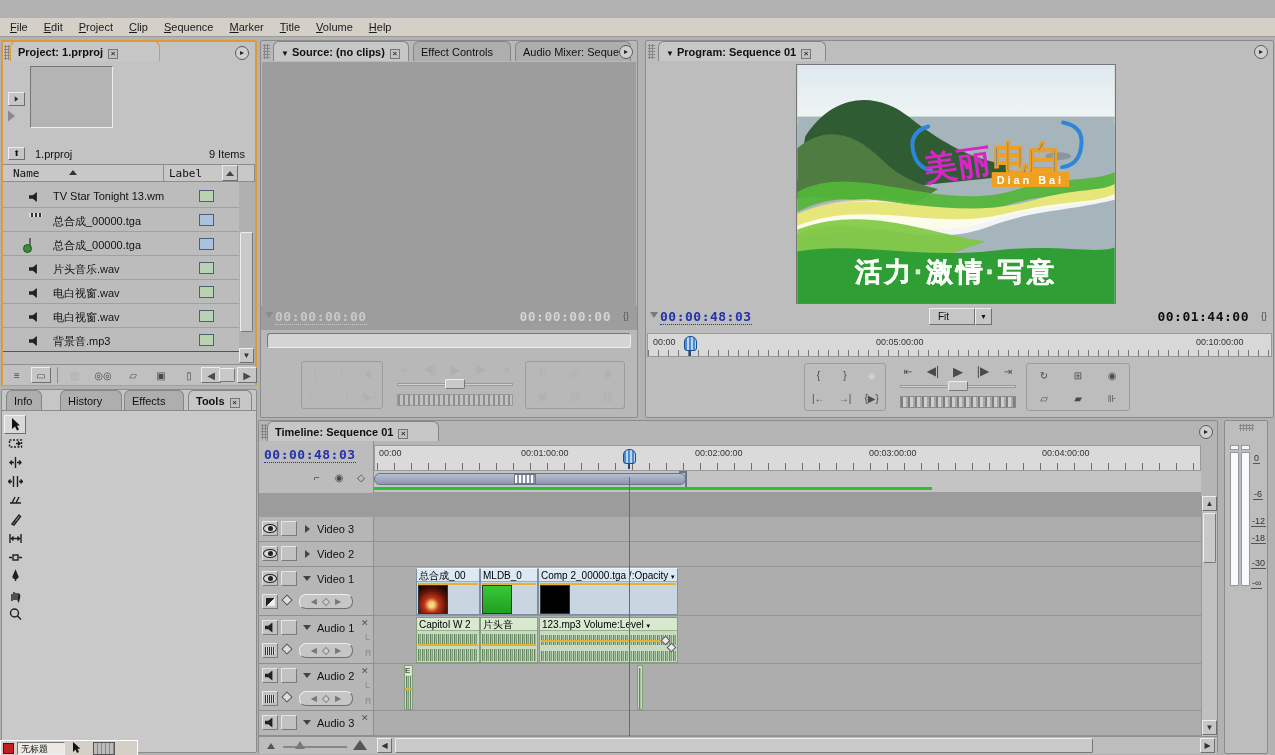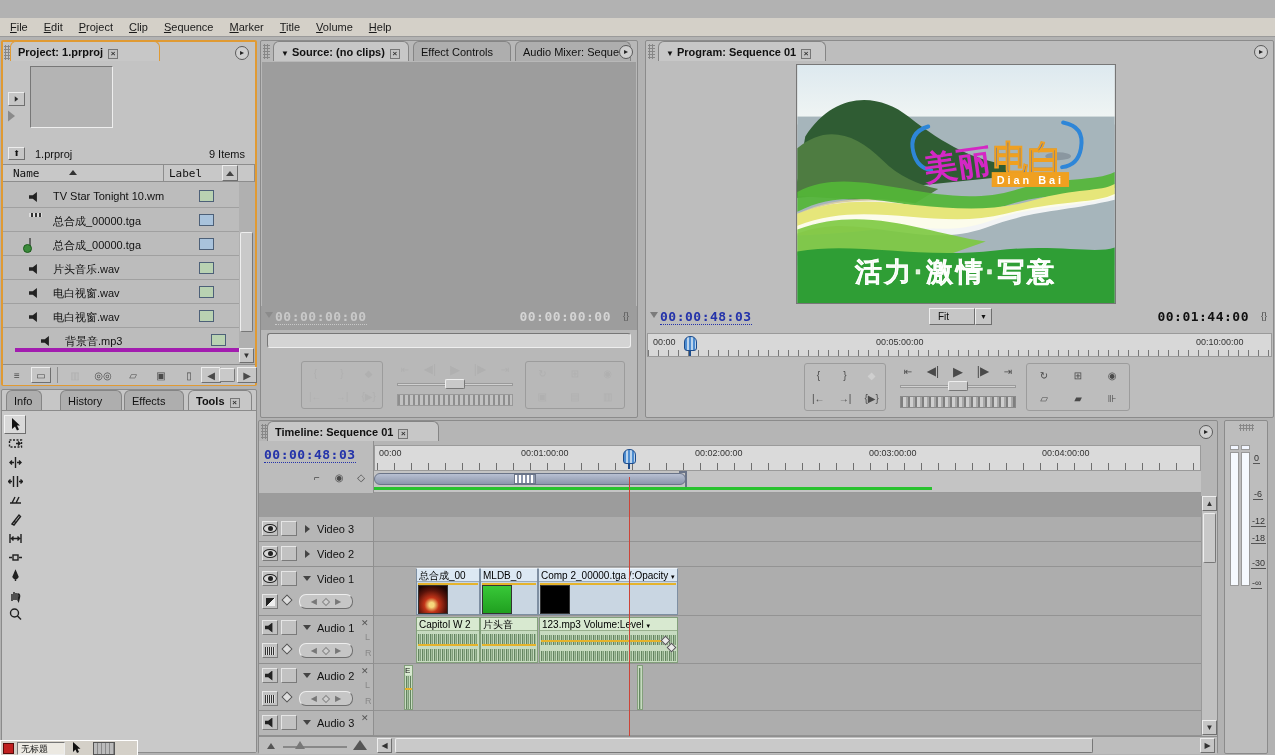--- a/index.html
+++ b/index.html
@@ -109,21 +109,21 @@
       <span class="abs" style="left:160px;top:0;height:16px;border-left:1px solid #8d8d8d"></span>
       <span class="abs" style="left:166px;top:2px;font-family:'DejaVu Sans Mono',monospace;font-size:11px">Label</span>
       <span class="abs btn3d" style="left:219px;top:0;width:16px;height:16px">
           <span style="border-bottom:5px solid #444;border-left:4px solid transparent;border-right:4px solid transparent;width:0;height:0"></span>
         </span>
     </div>
 
     <div class="abs" style="left:0;top:140px;width:236px;height:182px;background:#bcbcbc">
       <div class="abs" style="left:0;top:2px;width:236px;height:24px;border-bottom:1px solid #a0a0a0">
         <span class="spk abs" style="left:26px;top:8px"></span>
-        <span class="abs" style="left:50px;top:6px">TV Star Tonight 10.wm</span>
+        <span class="abs" style="left:50px;top:6px">TV Star Tonight 13.wm</span>
         <span class="swatch abs" style="left: 196px; top: 6px; background: rgb(185, 210, 178);"></span>
       </div>
       <div class="abs" style="left:0;top:26px;width:236px;height:24px;border-bottom:1px solid #a0a0a0">
         <span class="filmicon abs" style="left:26px;top:7px"></span>
         <span class="abs" style="left:50px;top:6px">总合成_00000.tga</span>
         <span class="swatch abs" style="left: 196px; top: 6px; background: rgb(169, 195, 220);"></span>
       </div>
       <div class="abs" style="left:0;top:50px;width:236px;height:24px;border-bottom:1px solid #a0a0a0">
         <span class="stillicon abs" style="left:26px;top:7px"></span>
         <span class="abs" style="left:50px;top:6px">总合成_00000.tga</span>
@@ -137,21 +137,21 @@
       <div class="abs" style="left:0;top:98px;width:236px;height:24px;border-bottom:1px solid #a0a0a0">
         <span class="spk abs" style="left:26px;top:8px"></span>
         <span class="abs" style="left:50px;top:6px">电白视窗.wav</span>
         <span class="swatch abs" style="left: 196px; top: 6px; background: rgb(185, 210, 178);"></span>
       </div>
       <div class="abs" style="left:0;top:122px;width:236px;height:24px;border-bottom:1px solid #a0a0a0">
         <span class="spk abs" style="left:26px;top:8px"></span>
         <span class="abs" style="left:50px;top:6px">电白视窗.wav</span>
         <span class="swatch abs" style="left: 196px; top: 6px; background: rgb(185, 210, 178);"></span>
       </div>
-      <div class="abs" style="left:12px;top:146px;width:236px;height:24px;border-bottom:4px solid #a21caf">
+      <div class="abs" style="left:0;top:146px;width:236px;height:24px;border-bottom:1px solid #a21caf">
         <span class="spk abs" style="left:26px;top:8px"></span>
         <span class="abs" style="left:50px;top:6px">背景音.mp3</span>
         <span class="swatch abs" style="left: 196px; top: 6px; background: rgb(185, 210, 178);"></span>
       </div>
     </div>
 
     <div class="abs" style="left:236px;top:140px;width:16px;height:182px;background:#b0b0b0">
       <div class="thumbbar" style="left:1px;top:50px;width:13px;height:100px"></div>
       <div class="scrollbtn" style="left:0;top:166px;width:15px;height:15px">▼</div>
     </div>

